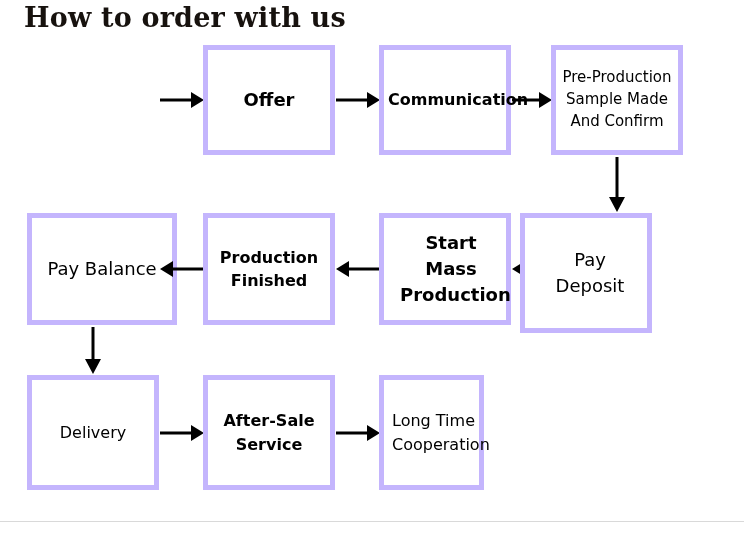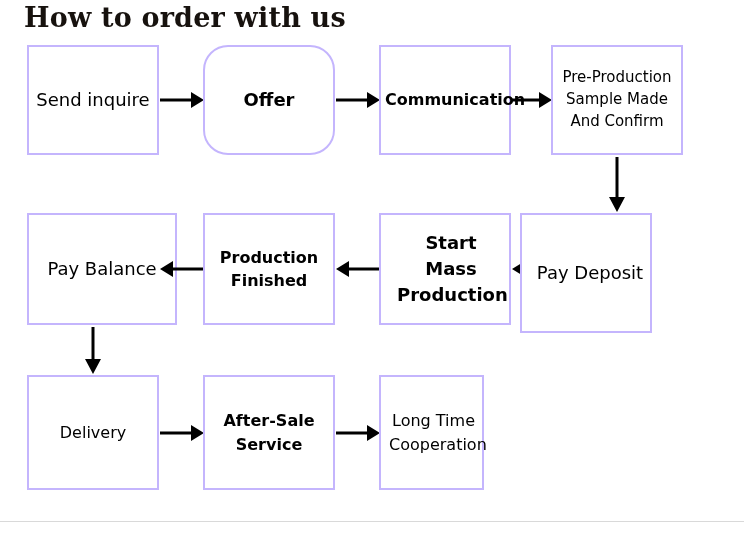--- a/index.html
+++ b/index.html
@@ -27,21 +27,21 @@
     font-weight: bold;
     font-size: 27px;
     letter-spacing: 0.2px;
     color: #17120e;
     white-space: nowrap;
   }
   
   .node {
     position: absolute;
     box-sizing: border-box;
-    border: 2px solid #c4b5fd;
+    border: 5px solid #c4b5fd;
     background: #ffffff;
     display: flex;
     align-items: center;
     justify-content: center;
     text-align: center;
     color: #000000;
     font-family: "DejaVu Sans", "Liberation Sans", sans-serif;
     font-size: 16px;
     line-height: 1.45;
     padding: 2px 4px;
@@ -70,32 +70,29 @@
     background: #d9d9d9;
   }
 </style>
 </head>
 <body>
 
 <div id="canvas">
 
   <div id="page-title">How to order with us</div>
 
-  <div class="node big" style="left:27px; top:45px; width:132px; height:110px;">
-    <span class="label">Send inquire</span>
-  </div>
 
   <div class="arrow" style="left:160px; top:91px;">
     <svg width="44" height="18" viewBox="0 0 44 18">
       <line x1="0" y1="9" x2="33" y2="9" stroke="#000" stroke-width="3"></line>
       <polygon points="31,1 44,9 31,17" fill="#000"></polygon>
     </svg>
   </div>
 
-  <div class="node bold big" style="left:203px; top:45px; width:132px; height:110px;border-radius:25px;">
+  <div class="node bold big" style="left:203px; top:45px; width:132px; height:110px;">
     <span class="label">Offer</span>
   </div>
 
   <div class="arrow" style="left:336px; top:91px;">
     <svg width="44" height="18" viewBox="0 0 44 18">
       <line x1="0" y1="9" x2="33" y2="9" stroke="#000" stroke-width="3"></line>
       <polygon points="31,1 44,9 31,17" fill="#000"></polygon>
     </svg>
   </div>
 

